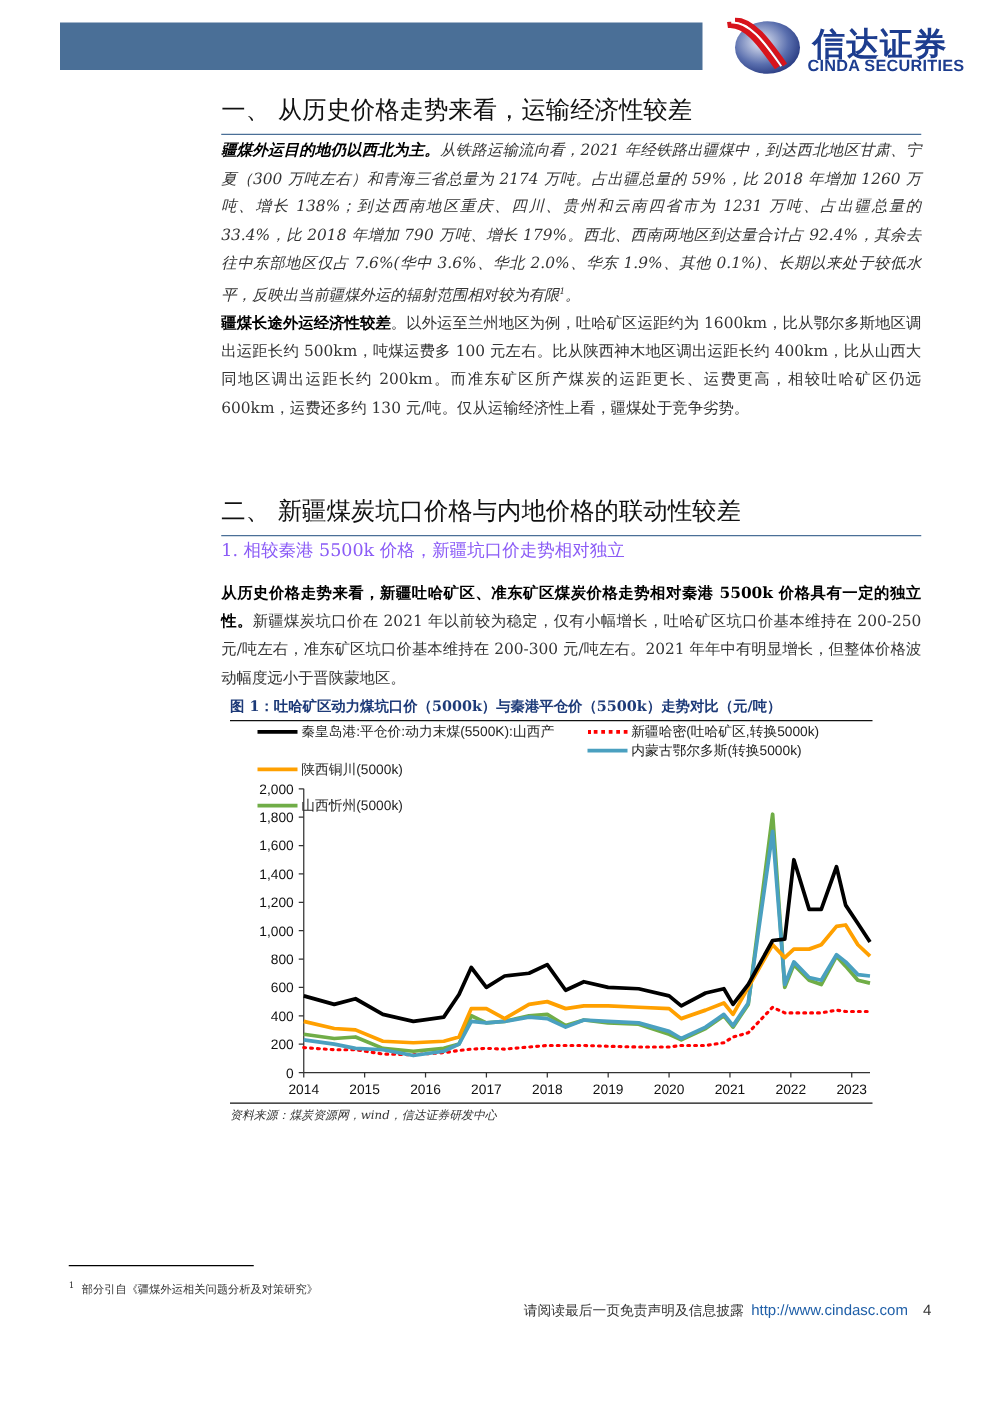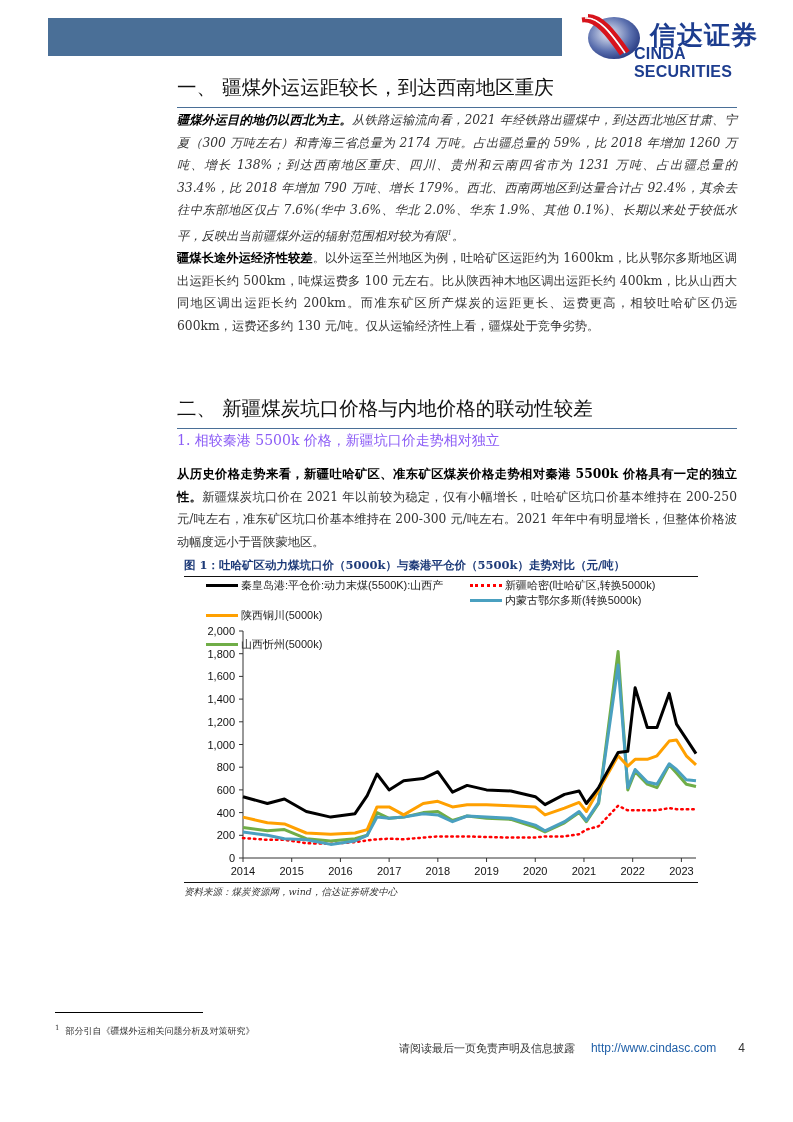--- a/index.html
+++ b/index.html
@@ -3,41 +3,41 @@
 <meta charset="utf-8">
 <style>
   html, body { margin: 0; padding: 0; background: #ffffff; }
   body { width: 793px; height: 1122px; position: relative; overflow: hidden;
          font-family: "DejaVu Serif", "Liberation Serif", serif; color: #222; }
   .header-bar { position: absolute; left: 48px; top: 18px; width: 514px; height: 38px; background: #4a6f97; }
   .logo { position: absolute; left: 578px; top: 14px; width: 200px; height: 46px; }
   .logo svg { position: absolute; left: 0; top: 0; }
   .logo-cn { position: absolute; left: 72px; top: 4px; font-family: "DejaVu Sans", sans-serif; font-weight: bold;
              font-size: 26px; color: #1d3d8f; letter-spacing: 1px; }
-  .logo-en { position: absolute; left: 56px; top: 31px; font-family: "Liberation Sans", sans-serif; font-weight: bold;
-             font-size: 16px; color: #1d3d8f; letter-spacing: 0.2px; }
+  .logo-en { position: absolute; left: 68px; top: 31px; font-family: "Liberation Sans", sans-serif; font-weight: bold;
+             font-size: 13px; color: #1d3d8f; letter-spacing: 0.2px; }
   .section-title { position: absolute; left: 177px; width: 560px; font-family: "DejaVu Sans", sans-serif;
                    font-size: 19.5px; color: #111; border-bottom: 1.5px solid #4a6f97; padding-bottom: 6px; white-space: nowrap; }
   .para { position: absolute; left: 177px; width: 560px; font-size: 12.3px; line-height: 22.5px; color: #333;
           text-align: justify; }
   .para b { color: #000; }
   .sub-title { position: absolute; left: 177px; font-size: 14px; color: #8b5cf6; }
   .fig-title { position: absolute; left: 184px; top: 558px; width: 514px; font-size: 11.5px; font-weight: bold;
                color: #1d3a78; border-bottom: 1.5px solid #111; padding-bottom: 3px; white-space: nowrap; }
   .legend { position: absolute; left: 200px; top: 578px; width: 500px; font-family: "Liberation Sans", sans-serif;
             font-size: 11px; color: #222; }
   .leg-item { position: absolute; display: flex; align-items: center; white-space: nowrap; }
   .leg-swatch { width: 32px; height: 0; margin-right: 3px; }
   .chart { position: absolute; left: 190px; top: 622px; }
   .source { position: absolute; left: 184px; top: 882px; width: 514px; border-top: 1.5px solid #111; padding-top: 3px;
             font-size: 9.5px; font-style: italic; color: #333; }
   .fn-rule { position: absolute; left: 55px; top: 1012px; width: 148px; border-top: 1px solid #000; }
   .footnote { position: absolute; left: 55px; top: 1024px; font-size: 9px; color: #333; }
   .footnote sup { font-size: 7px; margin-right: 6px; }
-  .footer { position: absolute; right: 48px; top: 1041px; font-size: 11px; color: #333; display: flex; gap: 16px; align-items: baseline; }
+  .footer { position: absolute; right: 48px; top: 1041px; font-size: 11px; color: #333; display: flex; gap: 6px; align-items: baseline; }
   .footer a { font-family: "Liberation Sans", sans-serif; color: #1f5fa8; font-size: 12px; }
   .footer .pg { font-family: "Liberation Sans", sans-serif; font-size: 12px; margin-left: 6px; }
 </style>
 </head>
 <body>
 
 <div class="header-bar"></div>
 <div class="logo">
   <svg width="66" height="46" viewBox="0 0 66 46">
     <defs>
@@ -49,21 +49,21 @@
     </defs>
     <ellipse cx="36" cy="24" rx="26" ry="21" fill="url(#lg)"></ellipse>
     <path d="M4 6 C18 4, 30 20, 44 40" stroke="#d7141c" stroke-width="5" fill="none"></path>
     <path d="M10 2 C24 2, 36 18, 50 38" stroke="#d7141c" stroke-width="4" fill="none"></path>
     <path d="M7 4 C21 3, 33 19, 47 39" stroke="#ffffff" stroke-width="1.5" fill="none"></path>
   </svg>
   <div class="logo-cn">信达证券</div>
   <div class="logo-en">CINDA SECURITIES</div>
 </div>
 
-<div class="section-title" style="top:74px;">一、 疆煤外运运距较长，到达西南地区重庆</div>
+<div class="section-title" style="top:74px;">一、 从历史价格走势来看，运输经济性较差</div>
 
 <div class="para" style="top:109px;font-style:italic;">
   <b>疆煤外运目的地仍以西北为主。</b><span>从铁路运输流向看，2021 年经铁路出疆煤中，到达西北地区甘肃、宁夏（300 万吨左右）和青海三省总量为 2174 万吨。占出疆总量的 59%，比 2018 年增加 1260 万吨、增长 138%；到达西南地区重庆、四川、贵州和云南四省市为 1231 万吨、占出疆总量的 33.4%，比 2018 年增加 790 万吨、增长 179%。西北、西南两地区到达量合计占 92.4%，其余去往中东部地区仅占 7.6%(华中 3.6%、华北 2.0%、华东 1.9%、其他 0.1%)、长期以来处于较低水平，反映出当前疆煤外运的辐射范围相对较为有限</span><sup style="font-size:7px;">1</sup><span>。</span>
 </div>
 
 <div class="para" style="top:247px;">
   <b>疆煤长途外运经济性较差</b><span>。以外运至兰州地区为例，吐哈矿区运距约为 1600km，比从鄂尔多斯地区调出运距长约 500km，吨煤运费多 100 元左右。比从陕西神木地区调出运距长约 400km，比从山西大同地区调出运距长约 200km。而准东矿区所产煤炭的运距更长、运费更高，相较吐哈矿区仍远 600km，运费还多约 130 元/吨。仅从运输经济性上看，疆煤处于竞争劣势。</span>
 </div>
 
 <div class="section-title" style="top:395px;">二、 新疆煤炭坑口价格与内地价格的联动性较差</div>

